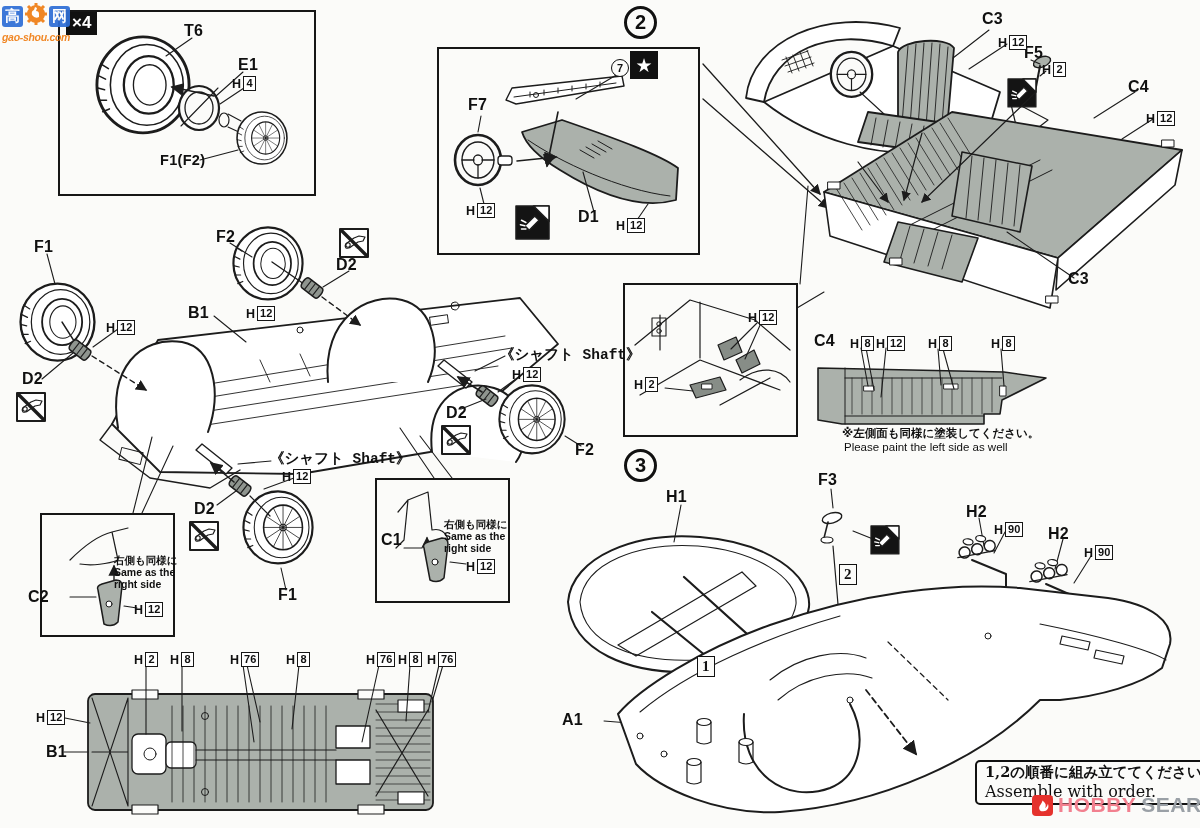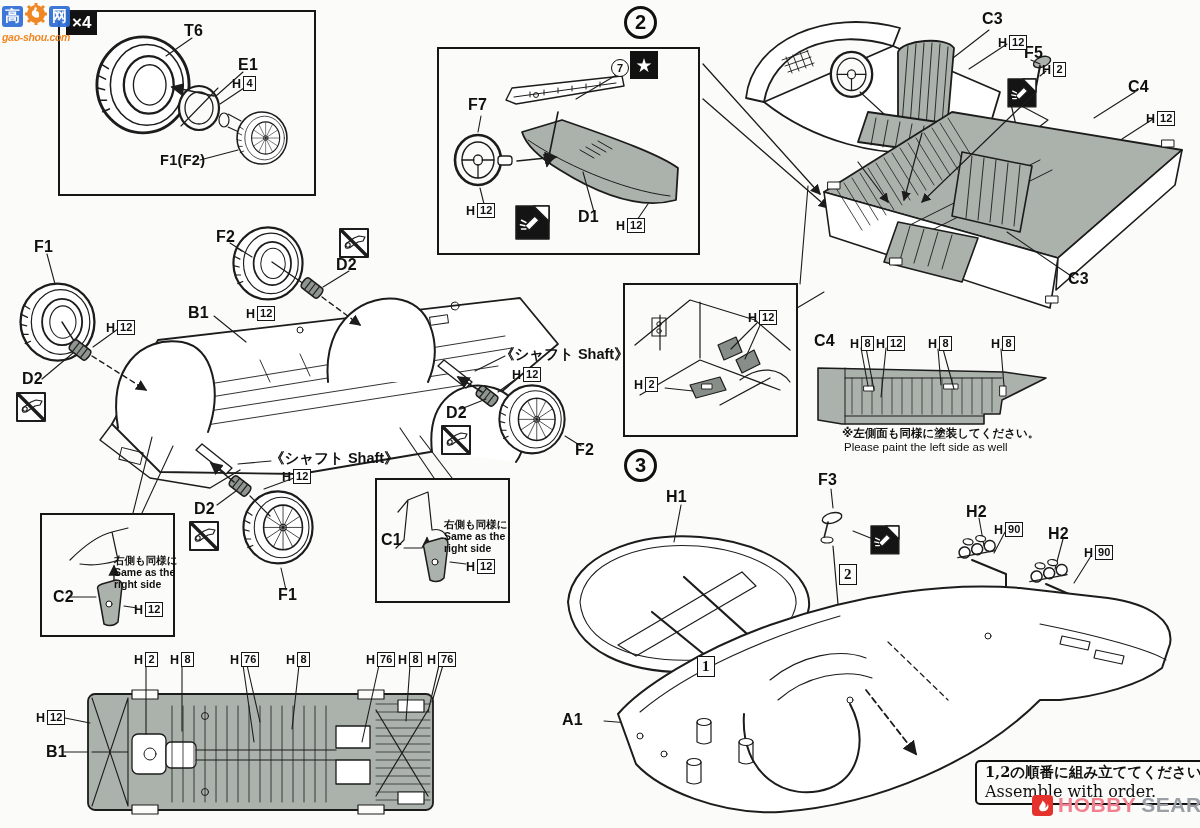--- a/index.html
+++ b/index.html
@@ -4,21 +4,21 @@
 <style>
 *{box-sizing:border-box}
 body{margin:0;background:#ddd}
 .page{position:relative;width:1200px;height:828px;background:#fbfbf9;overflow:hidden;font-family:"Liberation Sans",sans-serif;color:#101010}
 .art{position:absolute;left:0;top:0;z-index:1}
 .cbox{position:absolute;border:2px solid #161616;z-index:2}
 .plabel{position:absolute;z-index:3;font-weight:bold;font-size:16px;letter-spacing:.3px;white-space:nowrap}
 .sm{font-size:14.5px}
 .htag{position:absolute;z-index:3;display:flex;align-items:center;gap:2px;font-weight:bold;font-size:12.5px;white-space:nowrap}
 .htag b{display:inline-block;border:1.6px solid #161616;background:#fff;padding:0 2px;font-size:11px;line-height:13px;min-width:13px;text-align:center}
-.shaft{position:absolute;z-index:3;font-weight:bold;font-size:14.5px;font-family:Liberation Sans, sans-serif;white-space:nowrap}
+.shaft{position:absolute;z-index:3;font-weight:bold;font-size:14.5px;font-family:Liberation Mono, monospace;white-space:nowrap}
 .stepc{position:absolute;z-index:3;width:33px;height:33px;border:3px solid #111;border-radius:50%;background:#fbfbf9;display:flex;align-items:center;justify-content:center;font-weight:bold;font-size:20px}
 .c7{position:absolute;z-index:3;width:18px;height:18px;border:1.6px solid #111;border-radius:50%;background:#fbfbf9;display:flex;align-items:center;justify-content:center;font-size:11px;font-weight:bold}
 .x4{position:absolute;z-index:3;background:#111;color:#fff;font-weight:bold;font-size:17px;padding:1px 6px 2px}
 .star{position:absolute;z-index:3;width:28px;height:28px;background:#111;color:#fff;display:flex;align-items:center;justify-content:center;font-size:19px;line-height:1}
 .bnum{position:absolute;z-index:3;border:1.6px solid #111;background:#fbfbf9;font-family:"Liberation Serif",serif;font-size:15px;font-weight:bold;padding:0 4px;line-height:19px}
 .srnote{position:absolute;z-index:3;width:66px;font-weight:bold;line-height:1.15}
 .srnote .jp{font-size:10.5px;font-family:"DejaVu Sans",sans-serif}
 .srnote .en{font-size:10.5px}
 .pnote{position:absolute;z-index:3;font-size:11.5px;font-family:"DejaVu Sans",sans-serif;white-space:nowrap}
 .notebox{position:absolute;z-index:3;border:2px solid #111;border-radius:5px;background:#fbfbf9;padding:1px 8px 2px;font-family:"DejaVu Serif","Liberation Serif",serif;white-space:nowrap}
@@ -331,21 +331,21 @@
 <span class="plabel" style="left:1128px;top:78px">C4</span>
 <span class="plabel" style="left:1068px;top:270px">C3</span>
 <span class="plabel" style="left:814px;top:332px">C4</span>
 <span class="plabel" style="left:34px;top:238px">F1</span>
 <span class="plabel" style="left:216px;top:228px">F2</span>
 <span class="plabel" style="left:336px;top:256px">D2</span>
 <span class="plabel" style="left:22px;top:370px">D2</span>
 <span class="plabel" style="left:446px;top:404px">D2</span>
 <span class="plabel" style="left:194px;top:500px">D2</span>
 <span class="plabel" style="left:188px;top:304px">B1</span>
-<span class="plabel" style="left:53px;top:588px">C2</span>
+<span class="plabel" style="left:28px;top:588px">C2</span>
 <span class="plabel" style="left:381px;top:531px">C1</span>
 <span class="plabel" style="left:575px;top:441px">F2</span>
 <span class="plabel" style="left:278px;top:586px">F1</span>
 <span class="plabel" style="left:666px;top:488px">H1</span>
 <span class="plabel" style="left:818px;top:471px">F3</span>
 <span class="plabel" style="left:966px;top:503px">H2</span>
 <span class="plabel" style="left:1048px;top:525px">H2</span>
 <span class="plabel" style="left:562px;top:711px">A1</span>
 <span class="plabel" style="left:46px;top:743px">B1</span>
 

